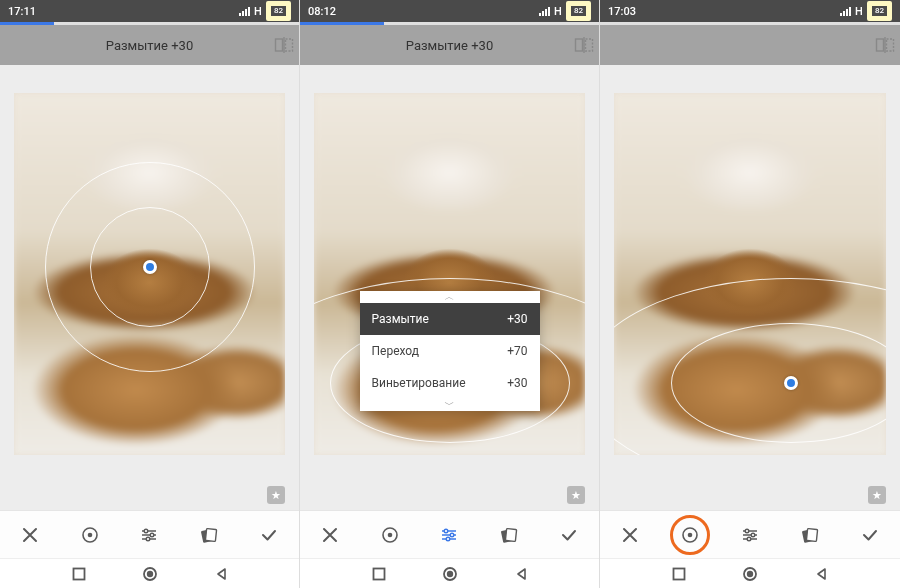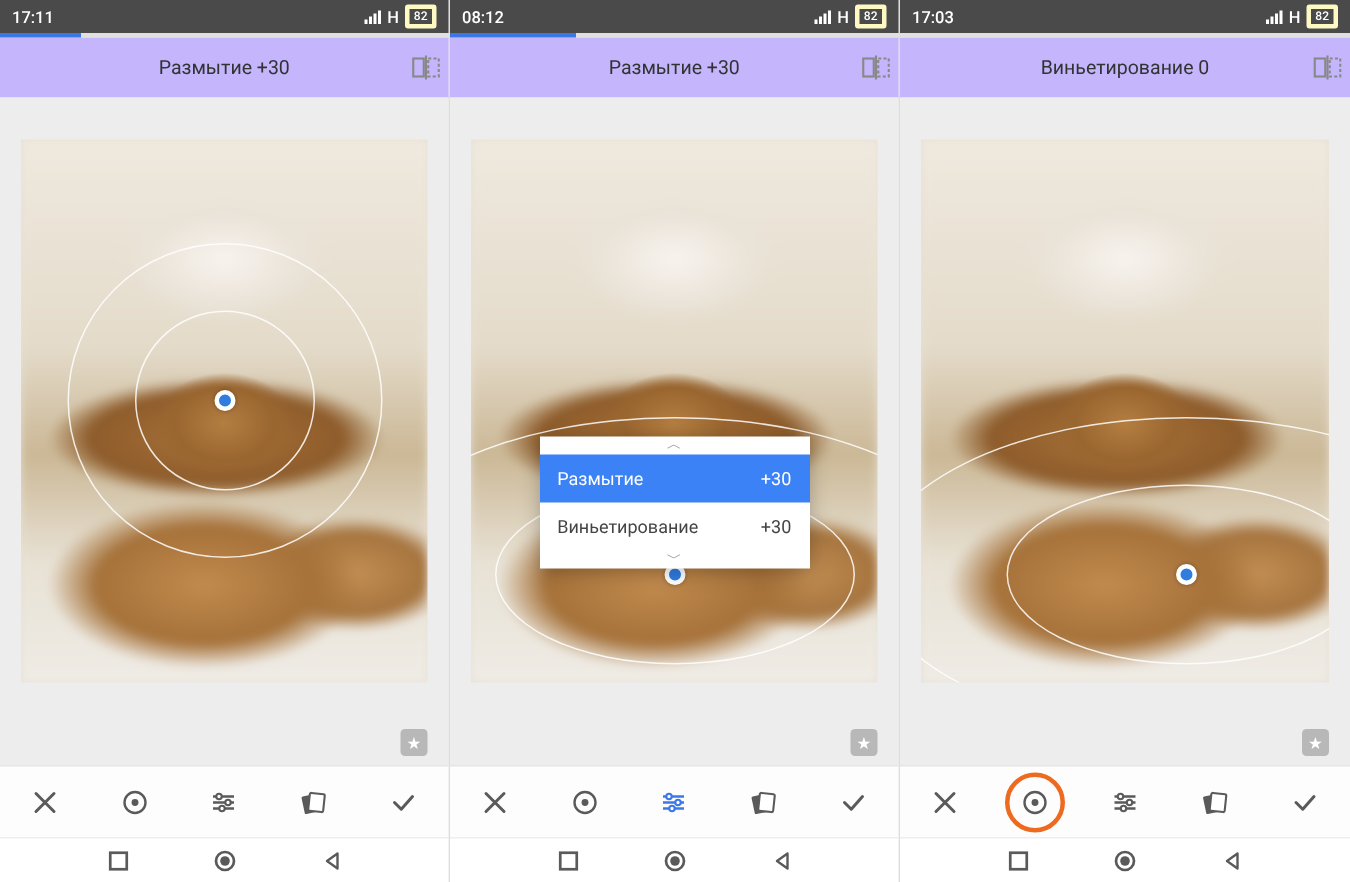--- a/index.html
+++ b/index.html
@@ -6,26 +6,26 @@
   body { background:#fff; width:900px; height:588px; overflow:hidden; }
   .row { display:flex; width:900px; height:588px; }
   .phone { width:300px; height:588px; background:#f0f0f0; position:relative; border-right:1px solid #ddd; display:flex; flex-direction:column; }
   .phone:last-child { border-right:none; }
 
   .status-bar { height:22px; background:#4a4a4a; color:#fff; display:flex; align-items:center; justify-content:space-between; padding:0 8px; font-size:11px; font-weight:500; }
   .status-right { display:flex; align-items:center; gap:4px; }
   .sig { display:inline-flex; align-items:flex-end; gap:1px; height:10px; }
   .sig i { width:2px; background:#fff; display:inline-block; }
   .sig i:nth-child(1){height:3px;} .sig i:nth-child(2){height:5px;} .sig i:nth-child(3){height:7px;} .sig i:nth-child(4){height:9px;}
-  .batt { border:3px solid #fef9c3; border-radius:2px; font-size:8px; padding:0 3px; line-height:10px; }
+  .batt { border:5px solid #fef9c3; border-radius:2px; font-size:8px; padding:0 3px; line-height:10px; }
 
   .top-progress { height:3px; background:#e0e0e0; position:relative; }
   .top-progress .fill { height:100%; background:#3b78e7; }
 
-  .tool-header { height:40px; background:#c4b5fd; display:flex; align-items:center; justify-content:space-between; padding:0 4px; }
+  .tool-header { height:40px; background:#a3a3a3; display:flex; align-items:center; justify-content:space-between; padding:0 4px; }
   .tool-header .title { flex:1; text-align:center; color:#333; font-size:13px; }
   .compare-icon { width:22px; height:22px; display:flex; align-items:center; justify-content:center; color:#777; }
 
   .canvas { flex:1; background:#ededed; position:relative; overflow:hidden; }
   .photo { position:absolute; left:14px; right:14px; top:28px; height:362px; overflow:hidden; }
   .scene { width:100%; height:100%; position:relative; background:#e8e0d4; }
   
   .scene::before { content:""; position:absolute; inset:0;
     background:
       radial-gradient(ellipse 90px 55px at 50% 22%, #f7f3ee 0%, #eae3d8 55%, rgba(234,227,216,0) 75%),
@@ -45,21 +45,21 @@
   .focus-ring.inner1 { width:120px; height:120px; }
   .focus-ring.ellipse-o { width:420px; height:210px; }
   .focus-ring.ellipse-i { width:240px; height:120px; }
   .focus-dot { position:absolute; width:14px; height:14px; background:#2f7de1; border:3px solid #fff; border-radius:50%; transform:translate(-50%,-50%); box-shadow:0 0 3px rgba(0,0,0,0.3); }
 
   .star-badge { position:absolute; right:14px; bottom:6px; width:18px; height:18px; background:#b8b8b8; border-radius:3px; display:flex; align-items:center; justify-content:center; color:#fff; font-size:11px; }
 
   .menu-popup { position:absolute; left:50%; top:226px; transform:translateX(-50%); width:180px; background:#fff; box-shadow:0 2px 12px rgba(0,0,0,0.25); font-size:12px; }
   .menu-popup .chev { text-align:center; color:#999; font-size:10px; line-height:12px; }
   .menu-row { display:flex; justify-content:space-between; padding:9px 12px; color:#444; }
-  .menu-row.sel { background:#3b82f6; color:#fff; }
+  .menu-row.sel { background:#404040; color:#fff; }
 
   .bottom-toolbar { height:48px; background:#fdfdfd; border-top:1px solid #e5e5e5; display:flex; align-items:center; justify-content:space-around; }
   .tb-btn { width:36px; height:36px; display:flex; align-items:center; justify-content:center; color:#555; position:relative; }
   .tb-btn.active { color:#3b78e7; }
   .tb-btn .ring-highlight { position:absolute; width:40px; height:40px; border:3px solid #ed6a1f; border-radius:50%; }
 
   .android-nav { height:30px; background:#fff; display:flex; align-items:center; justify-content:center; gap:56px; border-top:1px solid #eee; }
   .android-nav span { color:#5a5a5a; font-size:14px; }
 
   svg { display:block; }
@@ -192,20 +192,24 @@
           <div class="focus-dot" style="left: 50%; top: 80%;"></div>
         </div>
         <div class="star-badge">★</div>
         <div class="menu-popup">
           <div class="chev">︿</div>
           <div class="menu-row sel">
         <span>Размытие</span>
         <span>+30</span>
           </div>
           <div class="menu-row">
+        <span>Переход</span>
+        <span>+70</span>
+          </div>
+          <div class="menu-row">
         <span>Виньетирование</span>
         <span>+30</span>
           </div>
           <div class="chev">﹀</div>
         </div>
       </div>
       <div class="bottom-toolbar">
         <div class="tb-btn">
           <svg width="18" height="18" viewBox="0 0 18 18">
             <path d="M3 3 L15 15 M15 3 L3 15" stroke="#5a5a5a" stroke-width="2" fill="none" stroke-linecap="round"></path>
@@ -268,21 +272,20 @@
           </span>
       <span>H</span>
       <span class="batt">82</span>
     </span>
       </div>
       <div class="top-progress">
         <div class="fill" style="width:0%"></div>
       </div>
       <div class="tool-header">
         <span style="width:22px"></span>
-    <span class="title">Виньетирование 0</span>
     <span class="compare-icon">
           <svg width="22" height="22" viewBox="0 0 22 22">
             <rect x="2.5" y="5" width="7" height="12" stroke="#888" stroke-width="1.4" fill="none"></rect>
             <rect x="12.5" y="5" width="7" height="12" stroke="#888" stroke-width="1.4" fill="none" stroke-dasharray="2 1.5"></rect>
             <line x1="11" y1="3" x2="11" y2="19" stroke="#888" stroke-width="1.4"></line>
           </svg>
         </span>
       </div>
       <div class="canvas">
         <div class="photo">

